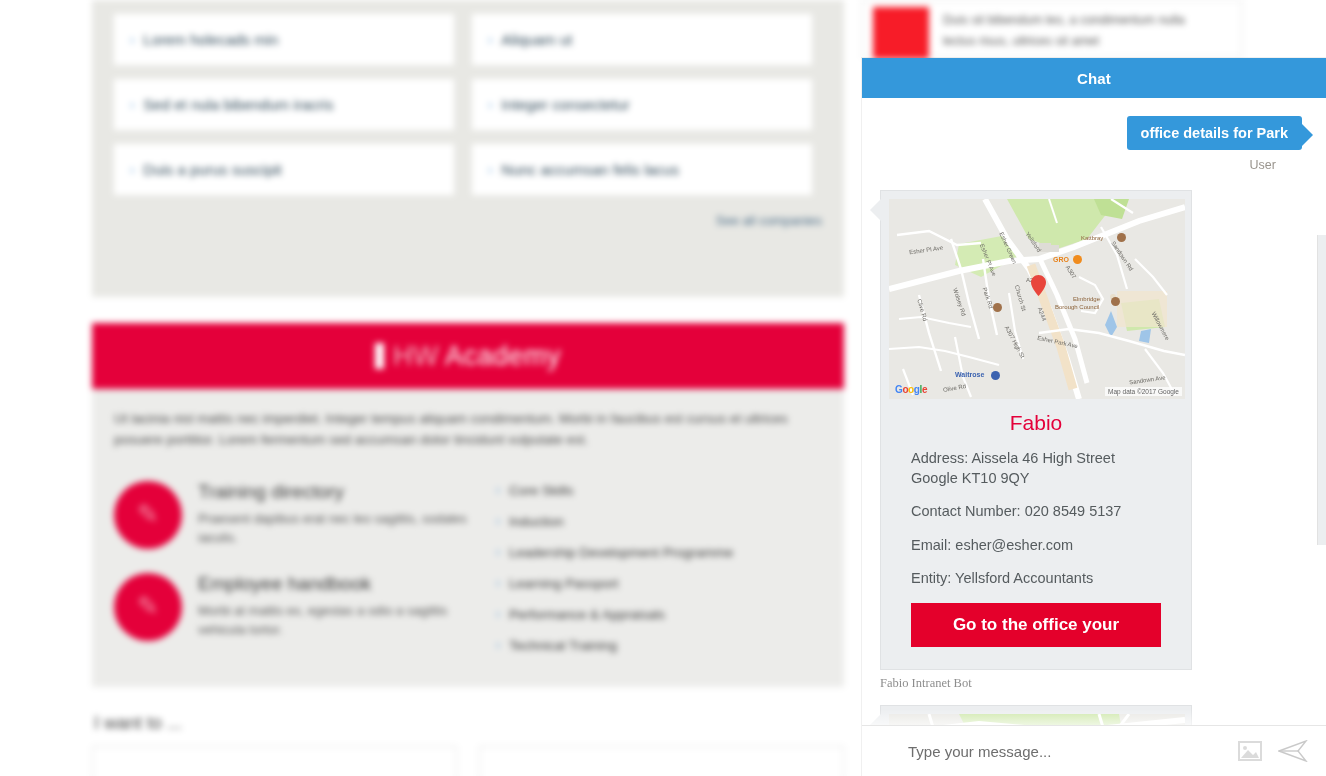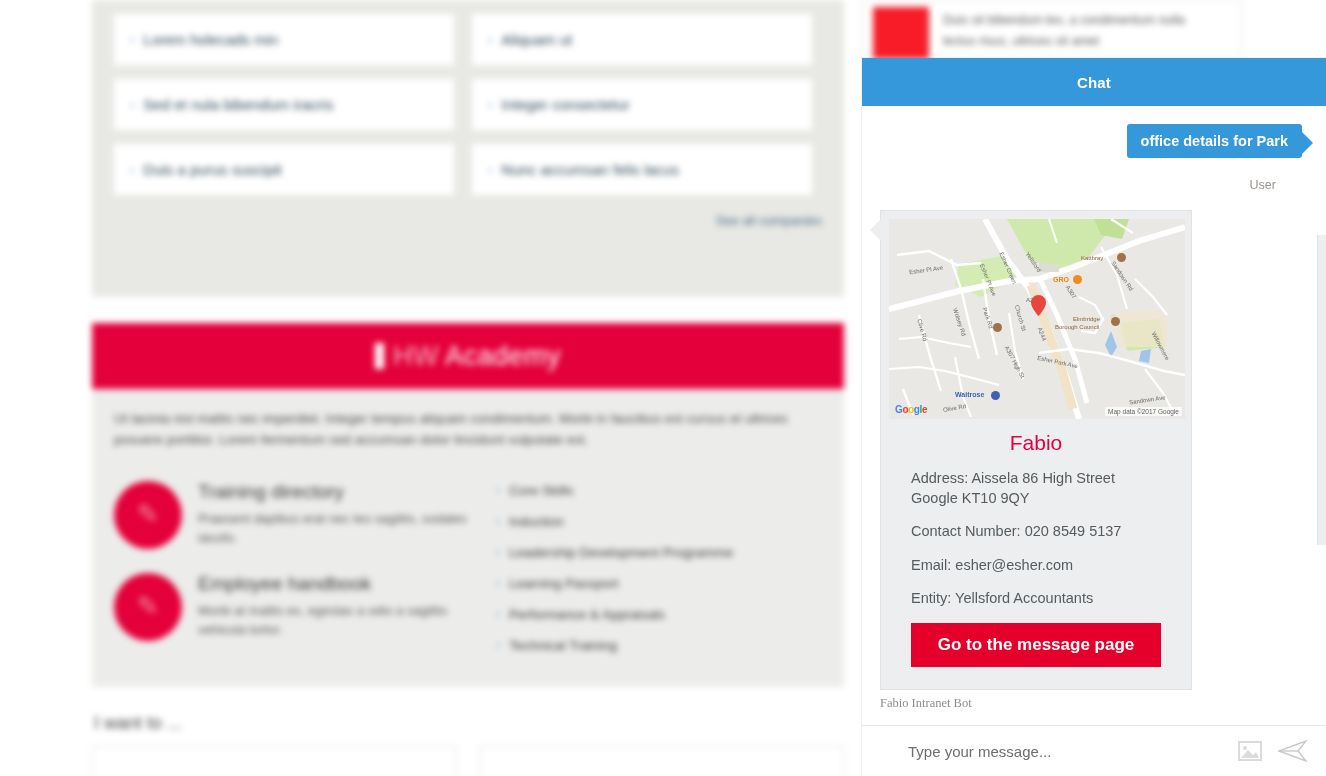--- a/index.html
+++ b/index.html
@@ -100,21 +100,21 @@
 
   
   .chat {
     position: absolute;
     left: 862px; top: 58px;
     width: 464px; height: 718px;
     background: #ffffff;
     box-shadow: 0 0 0 1px rgba(0,0,0,.06);
   }
   .chat-header {
-    height: 48px; background: #3498db;
+    height: 40px; background: #3498db;
     color: #ffffff; font-size: 15px; font-weight: bold;
     display: flex; align-items: center; justify-content: center;
     letter-spacing: .2px;
   }
   .chat-body {
     position: relative;
     height: 645px;
     padding: 18px 24px 0 18px;
     overflow: hidden;
   }
@@ -130,21 +130,21 @@
   }
   .bubble-user::after {
     content: ""; position: absolute;
     right: -11px; top: 8px;
     border-top: 11px solid transparent;
     border-bottom: 11px solid transparent;
     border-left: 11px solid #3498db;
   }
   .msg-author-right {
     text-align: right; font-size: 12.5px; color: #9a958e;
-    margin: 20px 26px 0 0;
+    margin: 8px 26px 0 0;
   }
 
   
   .bot-card-row { margin-top: 18px; position: relative; }
   .bot-card {
     position: relative;
     width: 312px;
     background: #eceef0;
     border: 1px solid #e0e2e4;
     padding: 8px;
@@ -450,27 +450,27 @@
             <path d="M7.5 0 C3.4 0 0 3.4 0 7.5 C0 13 7.5 21 7.5 21 C7.5 21 15 13 15 7.5 C15 3.4 11.6 0 7.5 0 Z" fill="#e8453c"></path>
           </svg>
 
           <div class="gmap-logo"><span class="b1">G</span><span class="r1">o</span><span class="y1">o</span><span class="b2">g</span><span class="g1">l</span><span class="r2">e</span></div>
           <div class="map-attrib">Map data ©2017 Google</div>
         </div>
 
         <div class="card-details">
           <div class="office-name">Fabio</div>
           <div class="office-line">
-            <span>Address: Aissela 86 High Street</span><br>
+            <span>Address: Aissela 46 High Street</span><br>
             <span>Google KT10 9QY</span>
           </div>
           <div class="office-line">Contact Number: 020 8549 5137</div>
           <div class="office-line">Email: esher@esher.com</div>
           <div class="office-line">Entity: Yellsford Accountants</div>
-          <button class="office-btn">Go to the message page</button>
+          <button class="office-btn">Go to the office your</button>
         </div>
       </div>
       <div class="msg-author-left">Fabio Intranet Bot</div>
     </div>
 
     <div class="bot-card bot-card-2">
       <div class="map" style="height:40px">
         <svg viewBox="0 0 296 200" width="296" height="200">
           <rect x="0" y="0" width="296" height="200" fill="#e9e8e4"></rect>
           <path d="M70 0 L230 0 L236 34 L90 40 Z" fill="#cfe8ac"></path>

